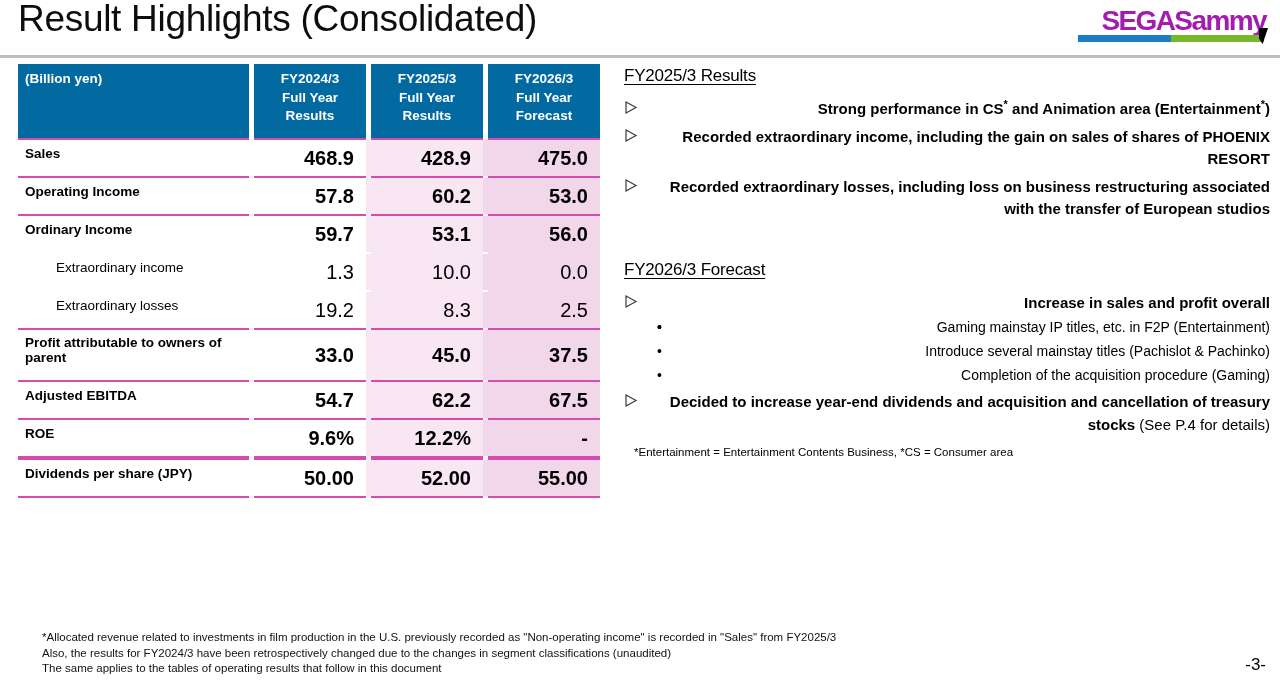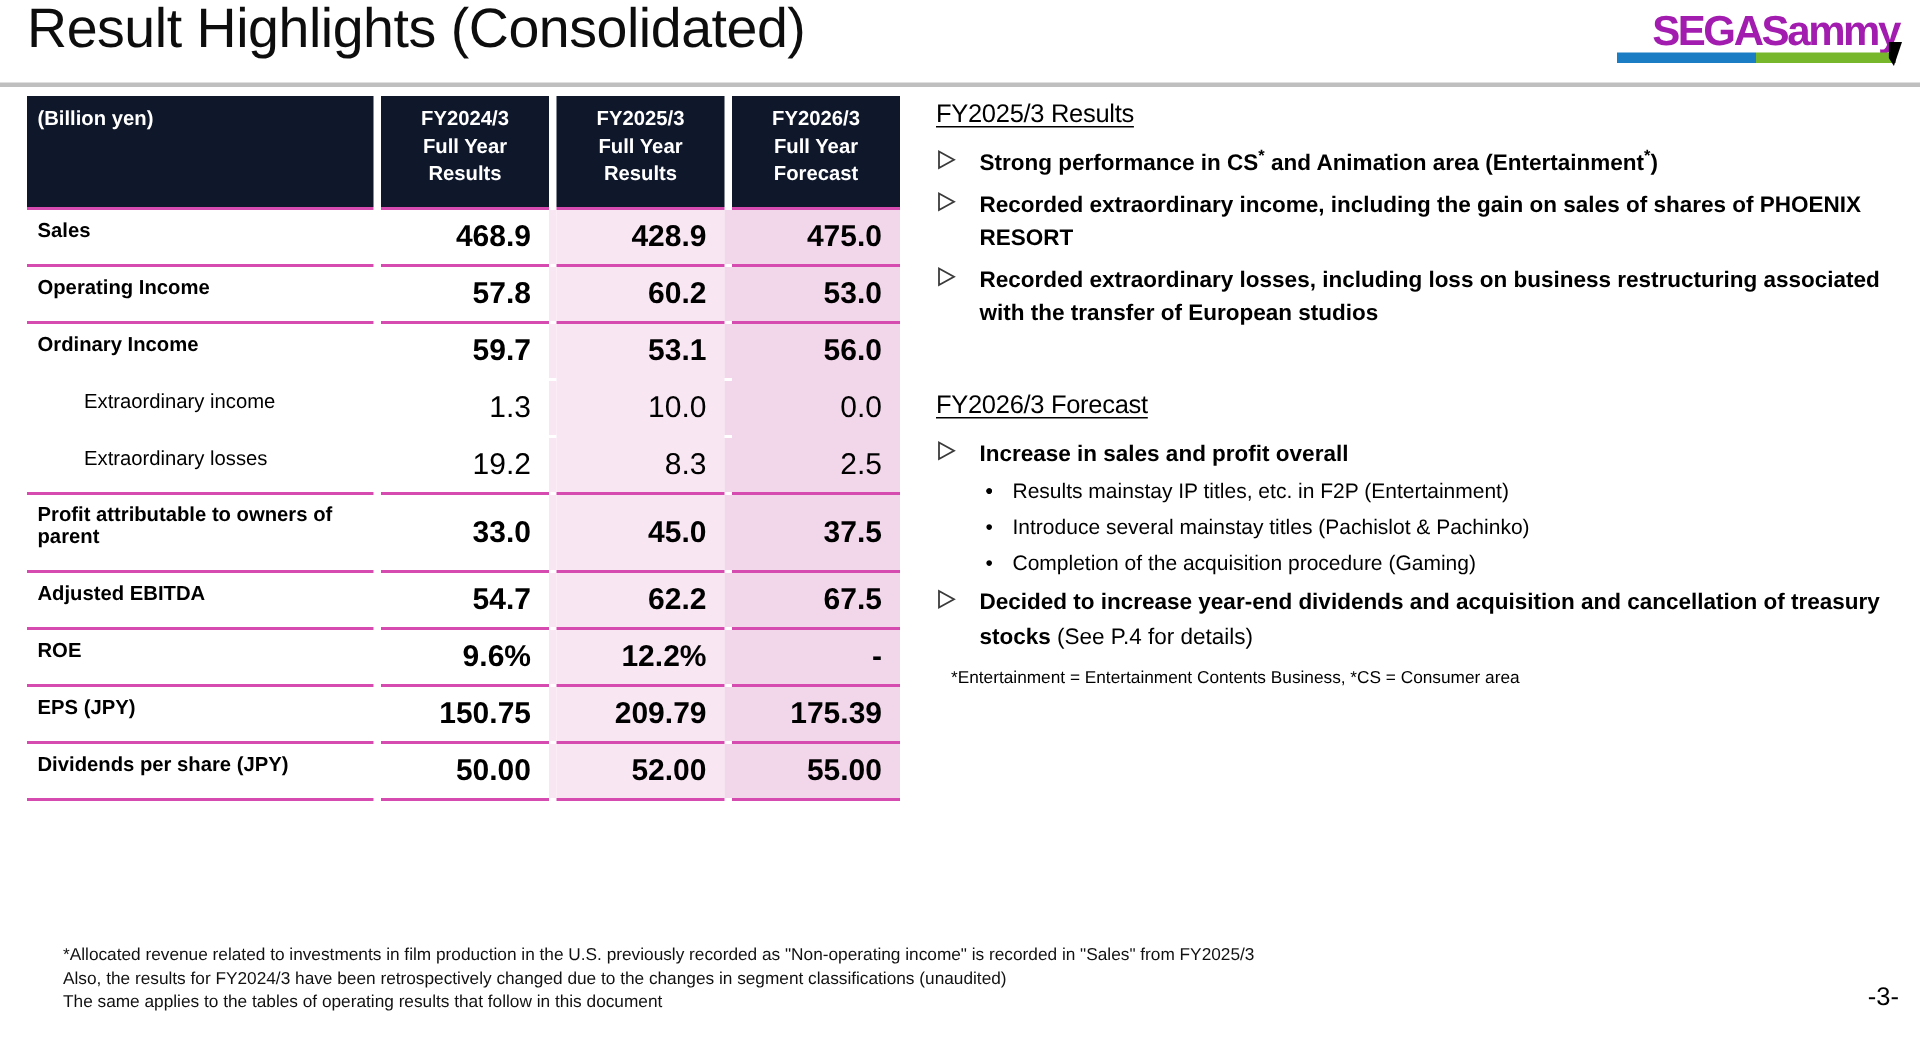--- a/index.html
+++ b/index.html
@@ -43,21 +43,21 @@
   
   #fin-table{
     position:absolute;left:18px;top:64px;
     width:567px;
   }
   .tbl{border-collapse:separate;border-spacing:0;width:567px;table-layout:fixed;}
   .tbl col.c-label{width:231px;}
   .tbl col.c-num{width:112px;}
 
   .hdr-cell{
-    background:#0f172a;color:#ffffff;
+    background:#0369a1;color:#ffffff;
     font-size:13.5px;font-weight:700;
     line-height:18.5px;
     height:68px;vertical-align:top;
     padding:6px 0 0 0;
     text-align:center;
   }
   .hdr-cell.label{
     text-align:left;padding-left:7px;
   }
   .spacer{width:5px;padding:0;}
@@ -96,20 +96,21 @@
     text-decoration:underline;
     text-underline-offset:3px;
     margin:0 0 12px 2px;
     letter-spacing:-0.2px;
   }
   .bullets{margin:0;padding:0;list-style:none;}
   .b1{
     position:relative;padding-left:31px;
     font-size:15px;font-weight:700;line-height:22.5px;
     margin-bottom:5px;
+    text-align:right;
   }
   .b1 .arrow{
     position:absolute;left:2px;top:1px;
     width:15px;height:15px;
   }
   .sub{
     margin:3px 0 0 0;padding:0;list-style:none;
   }
   .b2{
     position:relative;padding-left:22px;
@@ -332,29 +333,20 @@
         </tr>
         <tr class="sep">
           <td class="sepline"></td>
           <td class="sepgap"></td>
           <td class="sepline"></td>
           <td class="sepgap"></td>
           <td class="sepline" style="background: rgb(214, 75, 176);"></td>
           <td class="sepgap"></td>
           <td class="sepline" style="background: rgb(214, 75, 176);"></td>
         </tr>
-        <tr class="rowh">
-          <td class="r-label">EPS (JPY)</td>
-          <td class="spacer"></td>
-          <td class="r-num ">150.75</td>
-          <td class="spacer pink1"></td>
-          <td class="r-num pink1">209.79</td>
-          <td class="spacer pink2"></td>
-          <td class="r-num pink2">175.39</td>
-        </tr>
         <tr class="sep">
           <td class="sepline"></td>
           <td class="sepgap"></td>
           <td class="sepline"></td>
           <td class="sepgap"></td>
           <td class="sepline" style="background: rgb(214, 75, 176);"></td>
           <td class="sepgap"></td>
           <td class="sepline" style="background: rgb(214, 75, 176);"></td>
         </tr>
         <tr class="rowh">
@@ -422,21 +414,21 @@
           </svg>
       </span>
       <span>Increase in sales and profit overall</span>
 
       <ul class="sub">
         <li class="b2">
           <span class="dot">•</span>
         </li>
         <li class="b2">
           <span class="dot">•</span>
-          <span>Results mainstay IP titles, etc. in F2P (Entertainment)</span>
+          <span>Gaming mainstay IP titles, etc. in F2P (Entertainment)</span>
         </li>
         <li class="b2">
           <span class="dot">•</span>
           <span>Introduce several mainstay titles (Pachislot &amp; Pachinko)</span>
         </li>
         <li class="b2">
           <span class="dot">•</span>
           <span>Completion of the acquisition procedure (Gaming)</span>
         </li>
       </ul>

